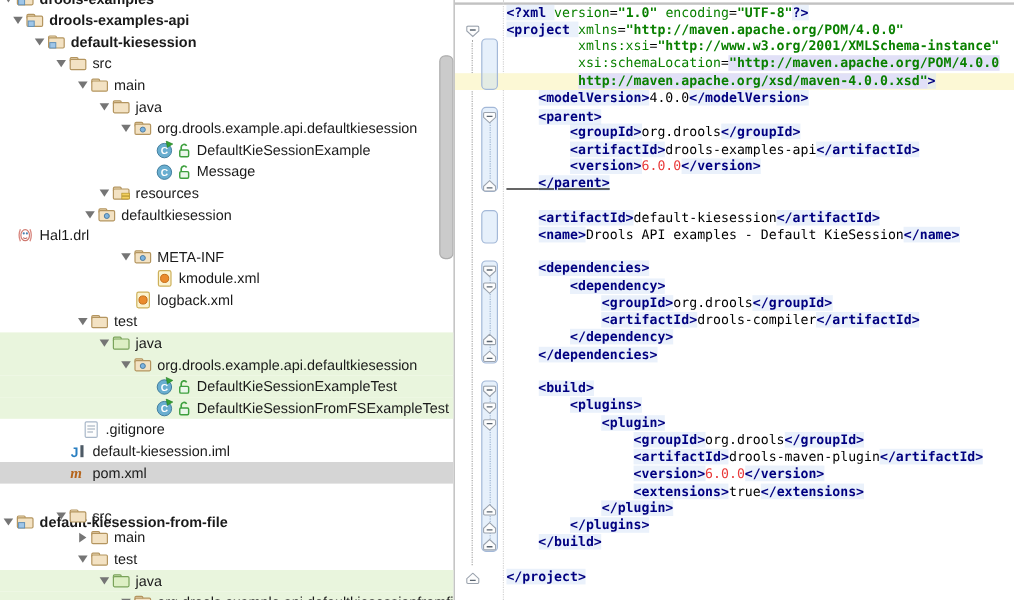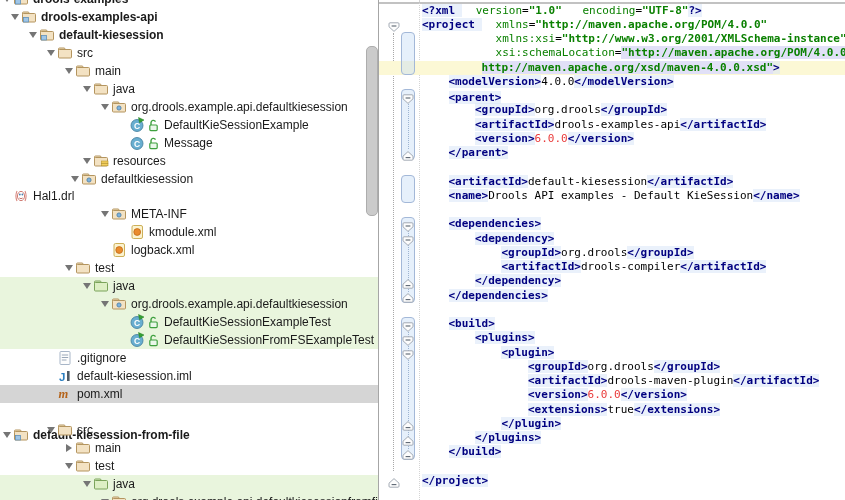--- a/index.html
+++ b/index.html
@@ -30,21 +30,21 @@
   .gutter-sep{position:absolute;left:40px;top:0;bottom:0;border-left:1px dotted #d4d4d4;}
   .outer-foldline{position:absolute;left:14px;top:33px;height:438px;border-left:1px dotted #a8a8a8;}
   .fold-region{position:absolute;left:22px;width:14px;border:1px solid #a3b8d8;border-radius:4px;
                background:rgba(199,221,247,0.45);box-sizing:border-box;}
   .fold-region .innerline{position:absolute;left:6px;top:10px;bottom:10px;border-left:1px dotted #9db4d2;}
   .line-bg{position:absolute;left:0;right:0;height:14.25px;}
   .code-line{position:absolute;left:43px;height:14.25px;white-space:pre;
              font-family:"DejaVu Sans Mono",monospace;font-size:11px;line-height:14.25px;z-index:3;}
   .tok-p{color:#000;}
   .tok-tag{color:#000080;font-weight:bold;background:rgba(216,229,247,0.55);}
-  .tok-attr{color:#0a8000;padding-left:14px;}
+  .tok-attr{color:#0a8000;}
   .tok-val{color:#0a8000;font-weight:bold;}
   .tok-vlav{color:#0a8000;font-weight:bold;background:#e1e0f7;}
   .tok-txt{color:#000;}
   .tok-red{color:#e93a3a;}
   .fold-marker{position:absolute;z-index:4;width:12px;height:11px;}
 </style>
 </head>
 <body>
 
 <div class="tree-panel">
@@ -260,21 +260,21 @@
             <circle cx="8" cy="8.5" r="6" fill="#69aed0" stroke="#3e7a9b" stroke-width="0.8"></circle>
             <text x="8" y="11.5" text-anchor="middle" font-size="8.5" font-weight="bold" fill="#ffffff" font-family="Liberation Sans,sans-serif">C</text>
             <path d="M9.5,0.5 L15,3 L10.5,5.8 Z" fill="#35a035" stroke="#1c7a1c" stroke-width="0.5"></path>
           </svg></span>
         <span class="lock"><svg width="13" height="14" viewBox="0 0 13 14" xmlns="http://www.w3.org/2000/svg">
             <path d="M4,7 V4.6 a2.4,2.4 0 0 1 4.5,-1" fill="none" stroke="#3fa03f" stroke-width="1.4"></path>
             <rect x="2.8" y="7" width="7.4" height="5.6" rx="1" fill="#eaf7ea" stroke="#3fa03f" stroke-width="1.2"></rect>
           </svg></span>
         <span class="lbl">DefaultKieSessionFromFSExampleTest</span>
       </div>
-      <div class="tree-row" style="top: 359px; padding-left: 44px;">
+      <div class="tree-row" style="top: 359px; padding-left: 44px; margin-left: 11px;">
         <span class="arrow"></span>
         <span class="ticon"><svg width="16" height="16" viewBox="0 0 16 16" xmlns="http://www.w3.org/2000/svg">
             <rect x="3" y="1.5" width="10" height="13" rx="1" fill="#fdfdfd" stroke="#a8b6c8" stroke-width="1"></rect>
             <line x1="4.8" y1="5" x2="11.2" y2="5" stroke="#9aa7b8" stroke-width="1"></line>
             <line x1="4.8" y1="7.5" x2="11.2" y2="7.5" stroke="#9aa7b8" stroke-width="1"></line>
             <line x1="4.8" y1="10" x2="9.5" y2="10" stroke="#9aa7b8" stroke-width="1"></line>
           </svg></span>
         <span class="lbl">.gitignore</span>
       </div>
       <div class="tree-row" style="top: 376.95px; padding-left: 44px;">
@@ -386,21 +386,21 @@
       <div class="code-line" style="top: 60.5px;"><span class="tok-p">         </span><span class="tok-vlav">http://maven.apache.org/xsd/maven-4.0.0.xsd"</span><span class="tok-tag">&gt;</span></div>
       <div class="code-line" style="top: 74.75px;"><span class="tok-p">    </span><span class="tok-tag">&lt;modelVersion&gt;</span><span class="tok-txt">4.0.0</span><span class="tok-tag">&lt;/modelVersion&gt;</span></div>
       <div class="code-line" style="top: 76px; margin-top: 15px;"><span class="tok-p">    </span><span class="tok-tag">&lt;parent&gt;</span></div>
       <div class="fold-marker" style="top: 90.5px; left: 23px;"><svg width="12" height="11" viewBox="0 0 12 11" xmlns="http://www.w3.org/2000/svg">
           <path d="M2,0.8 h8 q1,0 1,1 v3 l-5,4.6 l-5,-4.6 v-3 q0,-1 1,-1 z" fill="#fdfdfd" stroke="#9aa2ad" stroke-width="0.9"></path>
           <line x1="3.6" y1="4" x2="8.4" y2="4" stroke="#5a6470" stroke-width="1.1"></line>
         </svg></div>
       <div class="code-line" style="top: 103.25px;"><span class="tok-p">        </span><span class="tok-tag">&lt;groupId&gt;</span><span class="tok-txt">org.drools</span><span class="tok-tag">&lt;/groupId&gt;</span></div>
       <div class="code-line" style="top: 117.5px;"><span class="tok-p">        </span><span class="tok-tag">&lt;artifactId&gt;</span><span class="tok-txt">drools-examples-api</span><span class="tok-tag">&lt;/artifactId&gt;</span></div>
       <div class="code-line" style="top: 131.75px;"><span class="tok-p">        </span><span class="tok-tag">&lt;version&gt;</span><span class="tok-red">6.0.0</span><span class="tok-tag">&lt;/version&gt;</span></div>
-      <div class="code-line" style="top: 146px;"><span class="tok-p">    </span><span class="tok-tag">&lt;/parent&gt;</span></div>
+      <div class="code-line" style="top: 146px; text-decoration: underline;"><span class="tok-p">    </span><span class="tok-tag">&lt;/parent&gt;</span></div>
       <div class="fold-marker" style="top: 147.5px; left: 23px;"><svg width="12" height="11" viewBox="0 0 12 11" xmlns="http://www.w3.org/2000/svg">
           <path d="M6,0.6 l5,4.6 v3 q0,1 -1,1 h-8 q-1,0 -1,-1 v-3 z" fill="#fdfdfd" stroke="#9aa2ad" stroke-width="0.9"></path>
           <line x1="3.6" y1="6.6" x2="8.4" y2="6.6" stroke="#5a6470" stroke-width="1.1"></line>
         </svg></div>
       <div class="code-line" style="top: 160.25px;"></div>
       <div class="code-line" style="top: 174.5px;"><span class="tok-p">    </span><span class="tok-tag">&lt;artifactId&gt;</span><span class="tok-txt">default-kiesession</span><span class="tok-tag">&lt;/artifactId&gt;</span></div>
       <div class="code-line" style="top: 188.75px;"><span class="tok-p">    </span><span class="tok-tag">&lt;name&gt;</span><span class="tok-txt">Drools API examples - Default KieSession</span><span class="tok-tag">&lt;/name&gt;</span></div>
       <div class="code-line" style="top: 203px;"></div>
       <div class="code-line" style="top: 217.25px;"><span class="tok-p">    </span><span class="tok-tag">&lt;dependencies&gt;</span></div>
       <div class="fold-marker" style="top: 218.75px; left: 23px;"><svg width="12" height="11" viewBox="0 0 12 11" xmlns="http://www.w3.org/2000/svg">

